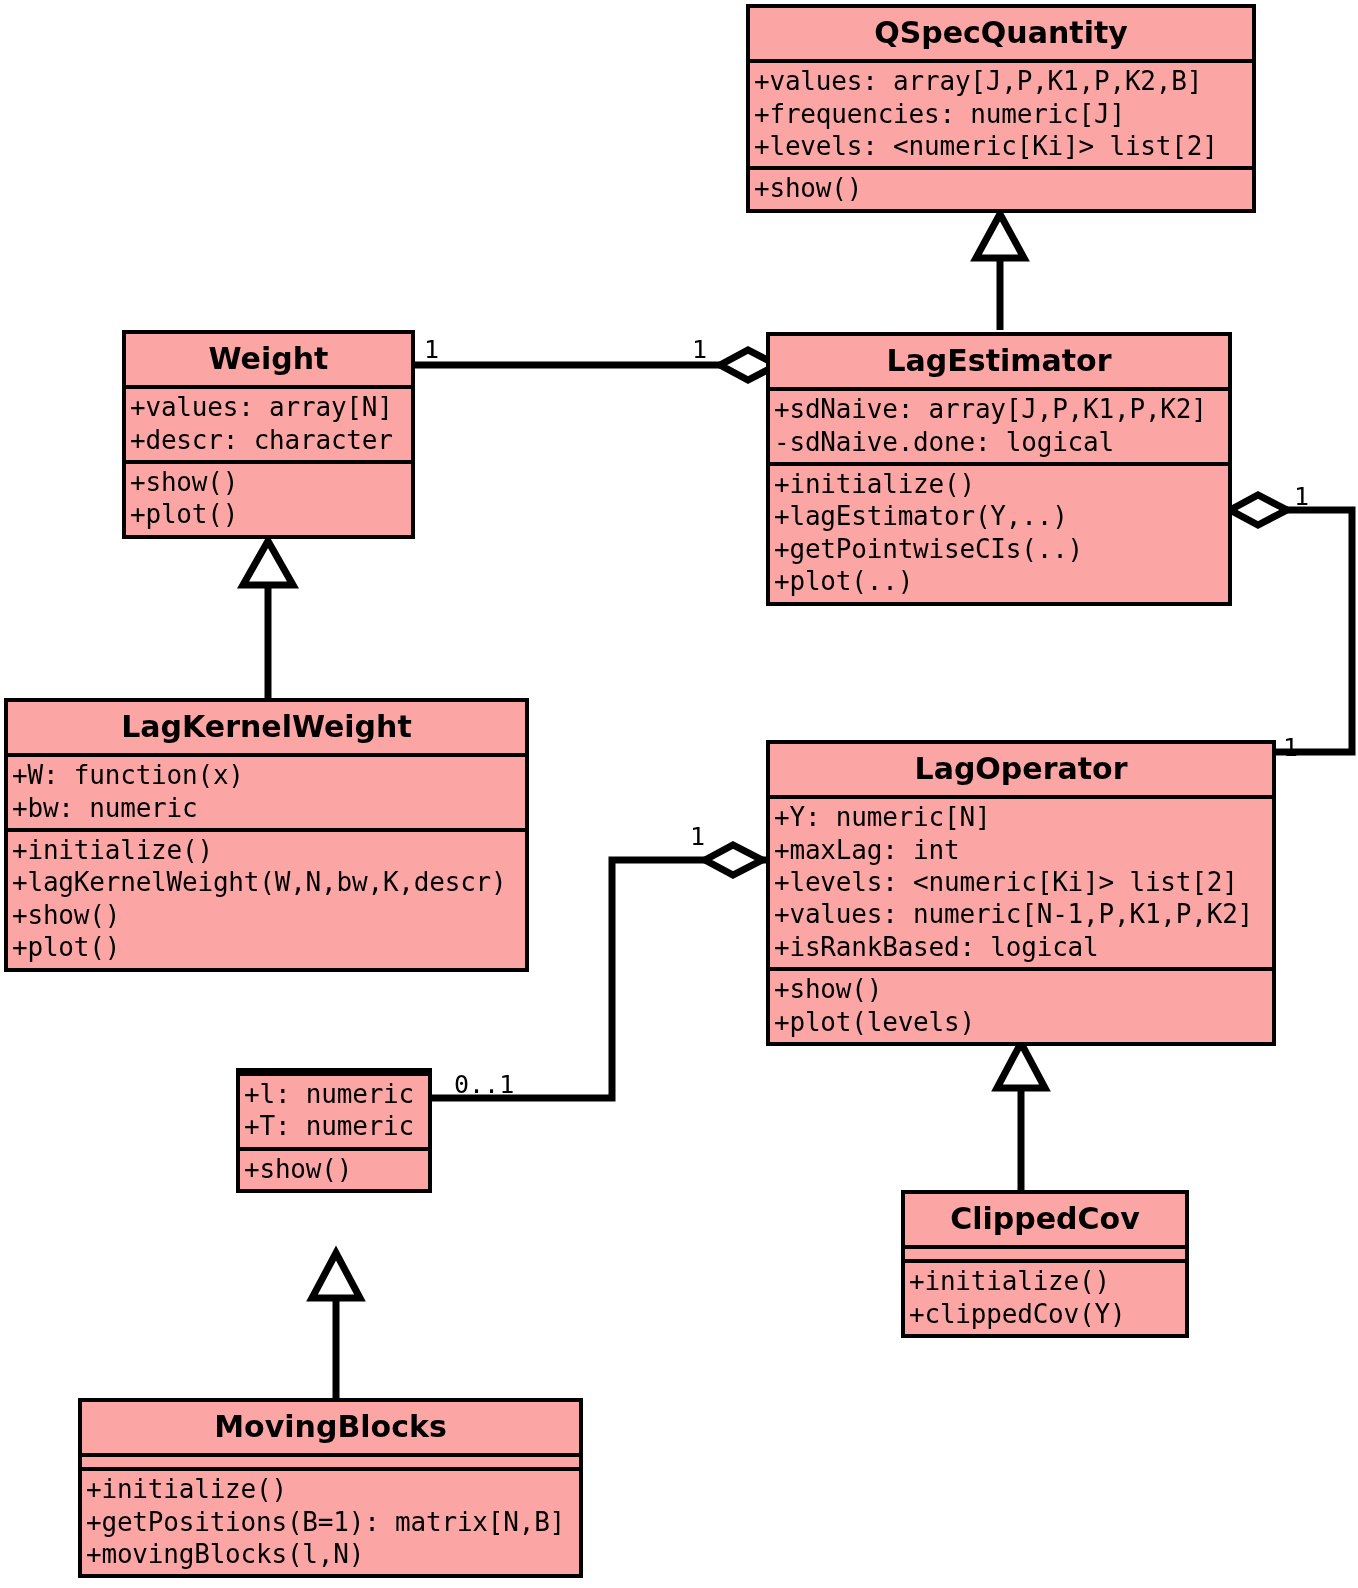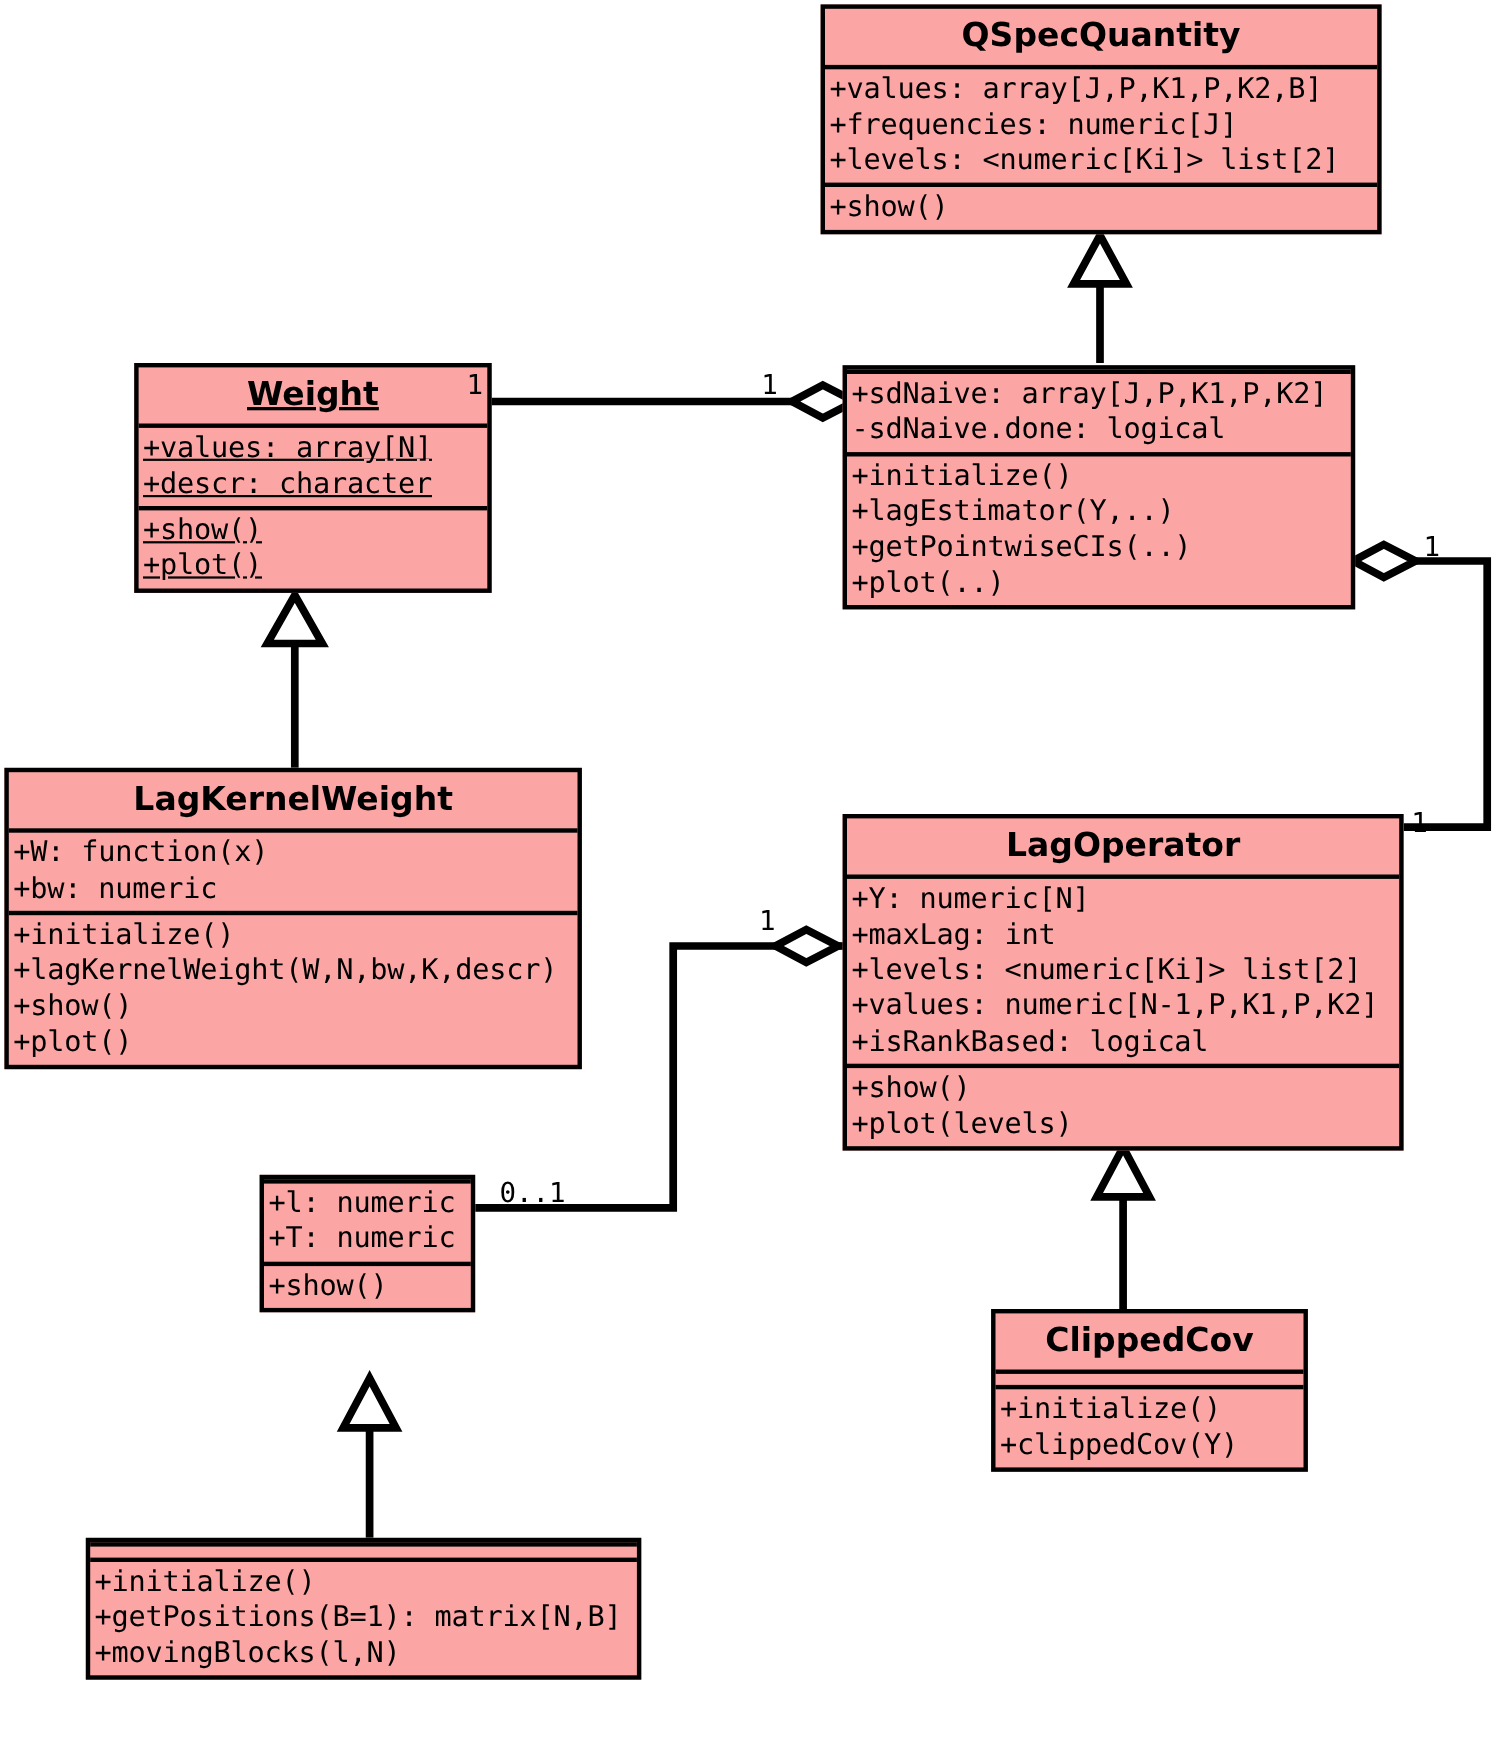--- a/index.html
+++ b/index.html
@@ -134,33 +134,34 @@
     <div class="cls-sep cls-compartment">
       <div class="member">+values: array[J,P,K1,P,K2,B]</div>
       <div class="member">+frequencies: numeric[J]</div>
       <div class="member">+levels: &lt;numeric[Ki]&gt; list[2]</div>
     </div>
     <div class="cls-sep cls-compartment">
       <div class="member">+show()</div>
     </div>
   </div>
 
-  <div class="uml-class" style="left:122px; top:330px; width:325px;text-decoration:underline;">
+  <div class="uml-class" style="left:122px; top:330px; width:293px;">
     <div class="cls-name">Weight</div>
     <div class="cls-sep cls-compartment">
       <div class="member">+values: array[N]</div>
       <div class="member">+descr: character</div>
     </div>
     <div class="cls-sep cls-compartment">
       <div class="member">+show()</div>
       <div class="member">+plot()</div>
     </div>
   </div>
 
   <div class="uml-class" style="left:766px; top:332px; width:466px;">
+    <div class="cls-name">LagEstimator</div>
     <div class="cls-sep cls-compartment">
       <div class="member">+sdNaive: array[J,P,K1,P,K2]</div>
       <div class="member">-sdNaive.done: logical</div>
     </div>
     <div class="cls-sep cls-compartment">
       <div class="member">+initialize()</div>
       <div class="member">+lagEstimator(Y,..)</div>
       <div class="member">+getPointwiseCIs(..)</div>
       <div class="member">+plot(..)</div>
     </div>
@@ -208,20 +209,21 @@
   <div class="uml-class" style="left:901px; top:1190px; width:288px;">
     <div class="cls-name">ClippedCov</div>
     <div class="cls-sep cls-compartment empty"></div>
     <div class="cls-sep cls-compartment">
       <div class="member">+initialize()</div>
       <div class="member">+clippedCov(Y)</div>
     </div>
   </div>
 
   <div class="uml-class" style="left:78px; top:1398px; width:505px;">
+    <div class="cls-name">MovingBlocks</div>
     <div class="cls-sep cls-compartment empty"></div>
     <div class="cls-sep cls-compartment">
       <div class="member">+initialize()</div>
       <div class="member">+getPositions(B=1): matrix[N,B]</div>
       <div class="member">+movingBlocks(l,N)</div>
     </div>
   </div>
 
 </div>
 

